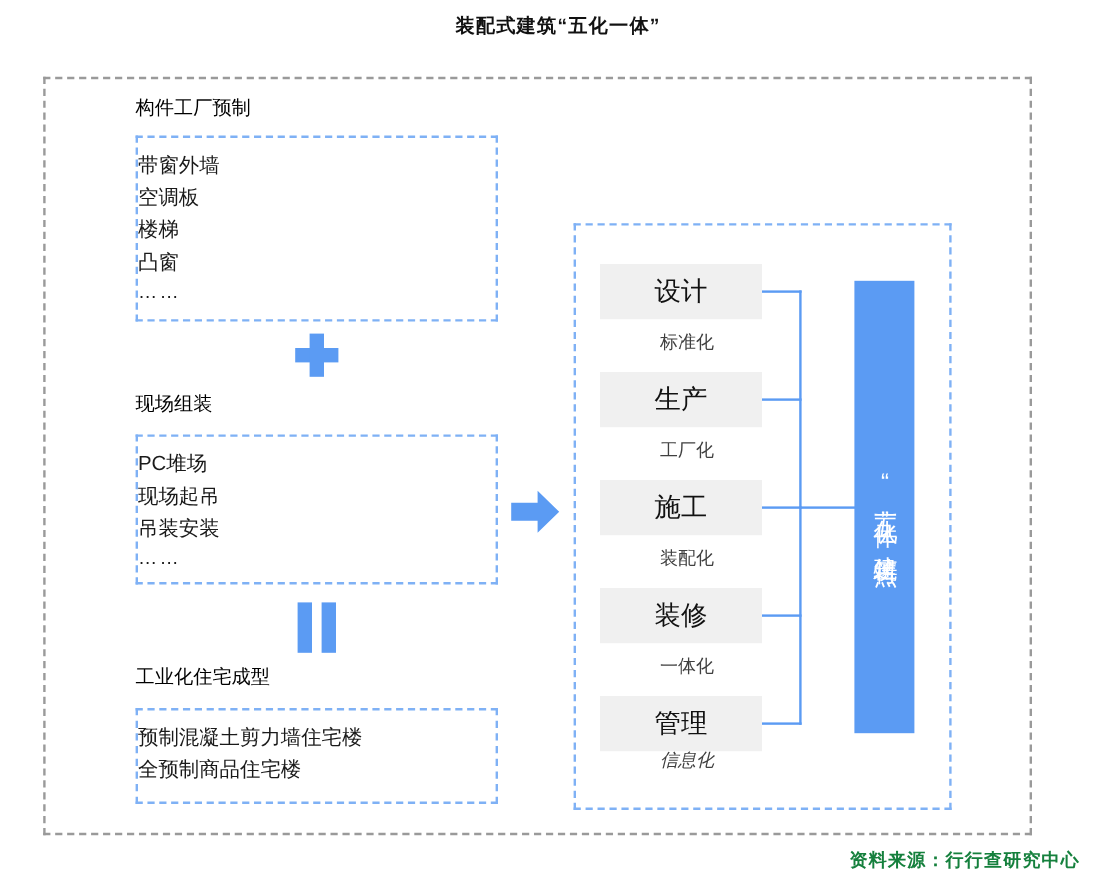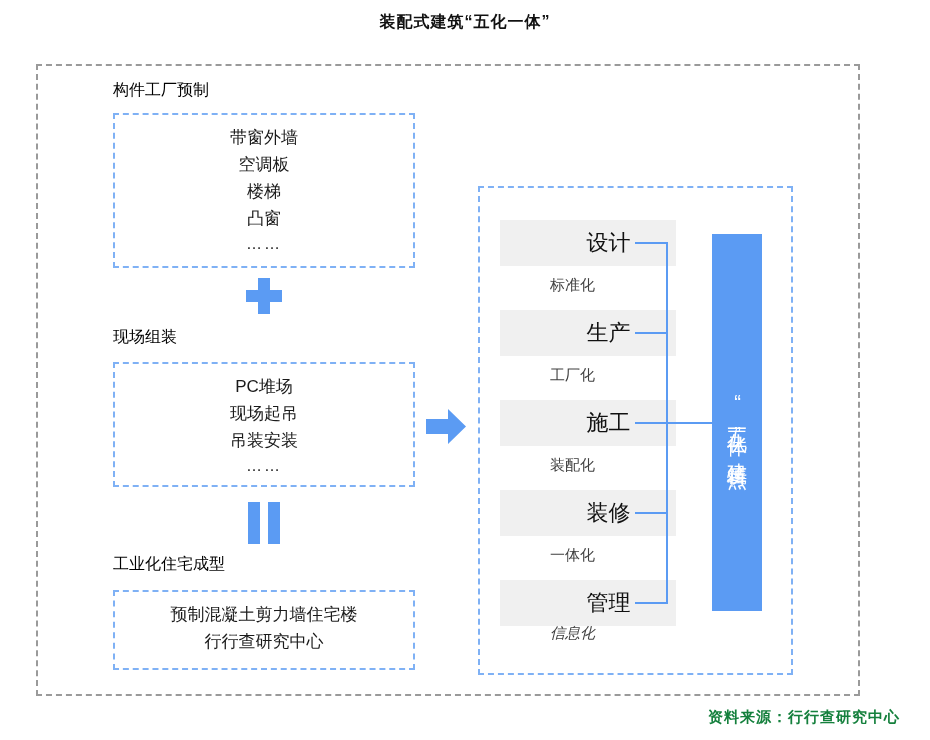--- a/index.html
+++ b/index.html
@@ -37,21 +37,21 @@
 
   
   .left-col {
     position: absolute;
     left: 113px;
     width: 302px;
   }
   .stage-box {
     border: 2px dashed #7FB1F5;
     box-sizing: border-box;
-    text-align: center;
+    text-align: left;
     color: #1a1a1a;
     font-size: 17px;
     padding-top: 9px;
   }
   .stage-box .line { line-height: 27px; }
   .stage-box .dots {
     letter-spacing: 2px;
     font-size: 16px;
     line-height: 24px;
   }
@@ -110,21 +110,20 @@
     position: absolute;
     left: 20px;
     width: 135px;
     height: 46px;
     background: #F0F0F0;
     color: #111;
     font-size: 22px;
     display: flex;
     align-items: center;
     justify-content: center;
-    padding-left: 41px;
   }
   .proc-label {
     position: absolute;
     left: 70px;
     width: 85px;
     text-align: left;
     font-size: 15px;
     color: #404040;
   }
   .connector {
@@ -192,21 +191,21 @@
 </div>
 
 <div class="op-equals">
   <div class="bar b1"></div>
   <div class="bar b2"></div>
 </div>
 
 <div class="left-col" style="top:554px;">工业化住宅成型</div>
 <div class="left-col stage-box" style="top:590px; height:80px;">
   <div class="line">预制混凝土剪力墙住宅楼</div>
-  <div class="line">行行查研究中心</div>
+  <div class="line">全预制商品住宅楼</div>
 </div>
 
 <div id="flow-arrow">
   <svg width="44" height="44" viewBox="0 0 44 44" aria-hidden="true">
     <polygon points="2,14 24,14 24,4 42,21.5 24,39 24,29 2,29" fill="#5B9BF3"></polygon>
   </svg>
 </div>
 
 <div id="right-panel">
 

